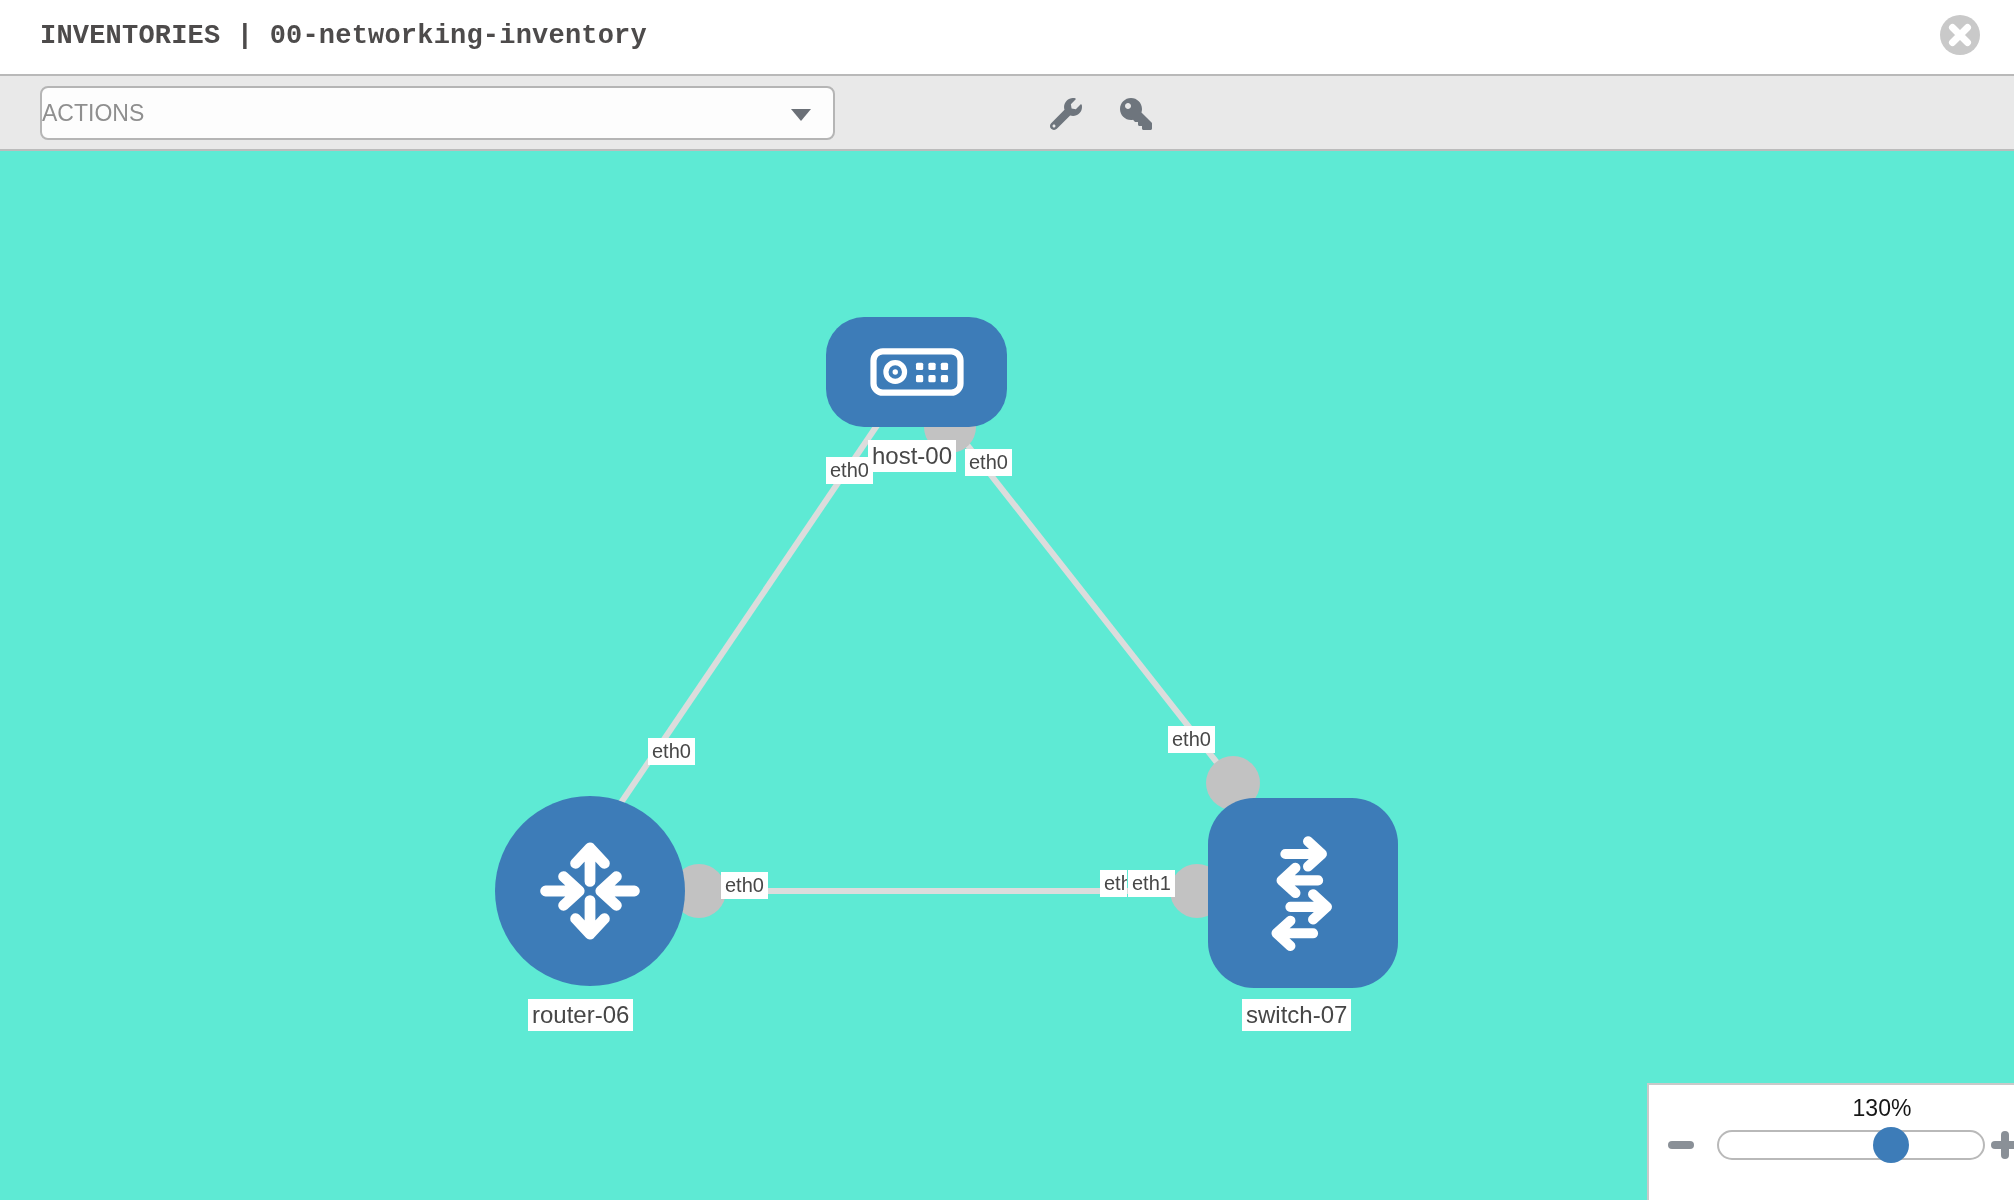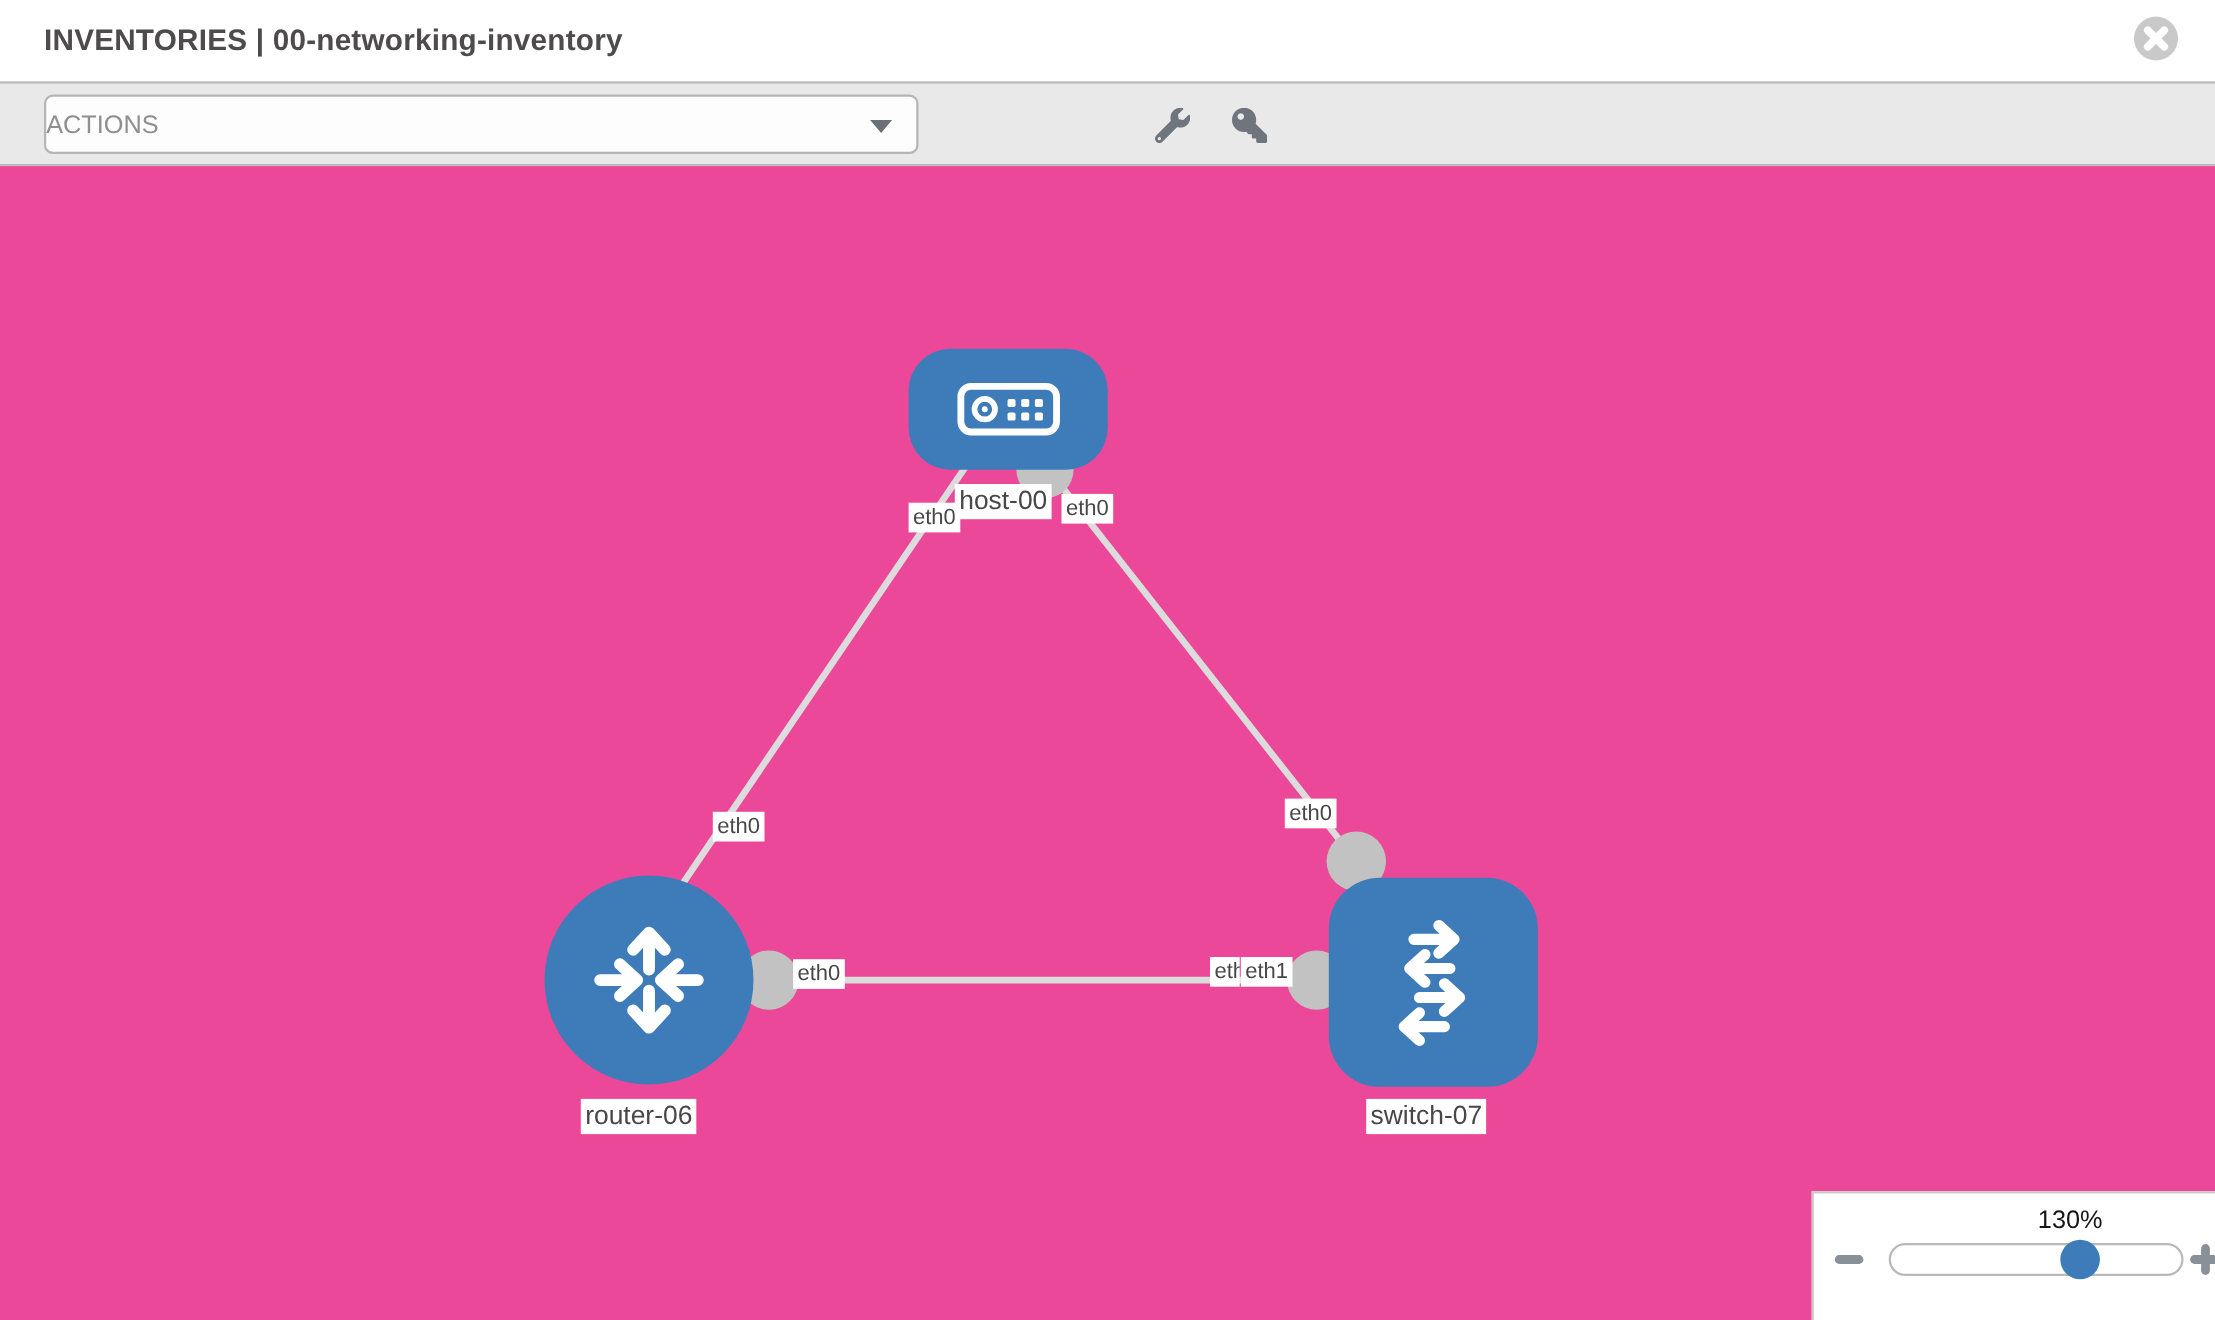--- a/index.html
+++ b/index.html
@@ -1,21 +1,21 @@
 <!DOCTYPE html>
 <html style="--node-blue: #3d7cb8;"><head>
 <meta charset="utf-8">
 <style>
   * { margin:0; padding:0; box-sizing:border-box; }
   html,body { width:2014px; height:1200px; overflow:hidden;
     font-family:"Liberation Sans", sans-serif; background:#fff; }
   .app { position:relative; width:2014px; height:1200px; }
 
   
-  .hdr { position:absolute; left:0; top:0; width:100%; height:74px; background:#fff; }
+  .hdr { position:absolute; left:0; top:0; width:100%; height:74px; background:#fff;font-family:Liberation Mono, monospace; }
   .hdr h1 { position:absolute; left:40px; top:21px; font-size:27px; font-weight:700;
     color:#4d4b4b; letter-spacing:0.2px; }
   .close-btn { position:absolute; left:1938px; top:13px; width:44px; height:44px;
     border:none; background:transparent; cursor:pointer; }
 
   
   .tb { position:absolute; left:0; top:74px; width:100%; height:77px; background:#e9e9e9;
     border-top:2px solid #b9b9b9; border-bottom:2px solid #bcbcbc; }
   .select { position:absolute; top:10px; height:54px; background:#fdfdfd;
     border:2px solid #b5b5b5; border-radius:8px; display:flex; align-items:center;
@@ -25,21 +25,21 @@
     border-left:10px solid transparent; border-right:10px solid transparent;
     border-top:12px solid #6b7077; }
   .sel-actions { left:40px; width:795px; }
   .sel-search  { left:1183px; width:790px; }
   .tb-icon-btn { position:absolute; top:14px; width:48px; height:48px; border:none;
     background:transparent; cursor:pointer; display:flex; align-items:center; justify-content:center; }
   .btn-wrench { left:1042px; } .btn-key { left:1112px; }
 
   
   .canvas { position:absolute; left:0; top:151px; width:2014px; height:1049px;
-    background:#ec4899; overflow:hidden; }
+    background:#5eead4; overflow:hidden; }
   .links-svg { position:absolute; left:0; top:0; }
 
   .node { position:absolute; display:flex; align-items:center; justify-content:center;
     background:var(--node-blue,#3d7cb8); cursor:pointer; }
   .node-host   { left:826px;  top:166px; width:181px; height:110px; border-radius:38px; }
   .node-router { left:495px;  top:645px; width:190px; height:190px; border-radius:50%; }
   .node-switch { left:1208px; top:647px; width:190px; height:190px; border-radius:46px; }
 
   .chip { position:absolute; background:#fff; color:#474747; white-space:nowrap;
     padding:2px 4px; line-height:1.15; }

